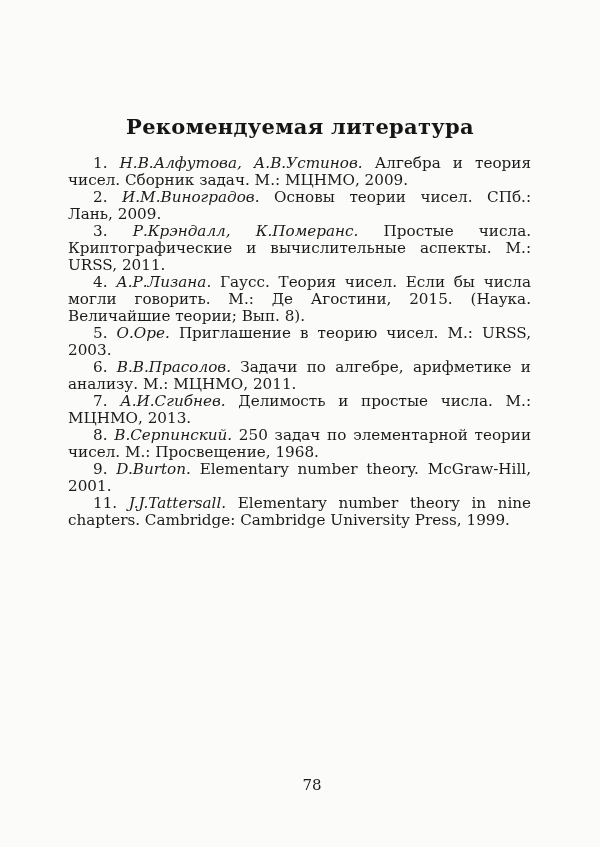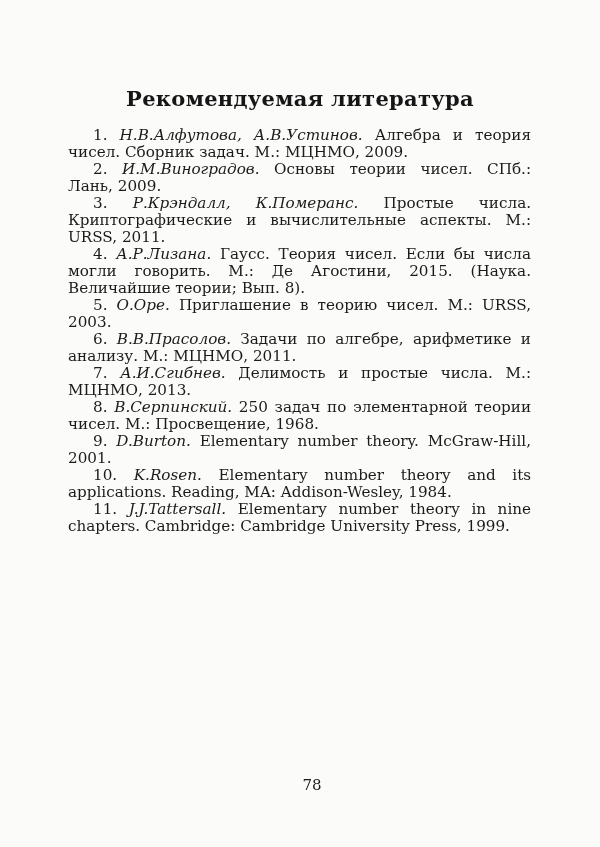--- a/index.html
+++ b/index.html
@@ -13,21 +13,21 @@
   .page {
     position: relative;
     width: 600px;
     height: 847px;
     background: #fbfbfa;
     color: #1b1b1b;
     overflow: hidden;
   }
   .title {
     margin: 0;
-    padding-top: 86px;
+    padding-top: 114px;
     font-size: 21px;
     line-height: 26px;
     font-weight: bold;
     text-align: center;
     letter-spacing: 0.3px;
     color: #161616;
   }
   .bib {
     width: 463px;
     margin: 15px 0 0 68px;
@@ -70,19 +70,18 @@
   <p class="bib-item"><span class="num">5.</span> <span class="authors">О.Оре.</span> <span class="rest">Приглашение в теорию чисел. М.: URSS, 2003.</span></p>
 
   <p class="bib-item"><span class="num">6.</span> <span class="authors">В.В.Прасолов.</span> <span class="rest">Задачи по алгебре, арифметике и анализу. М.: МЦНМО, 2011.</span></p>
 
   <p class="bib-item"><span class="num">7.</span> <span class="authors">А.И.Сгибнев.</span> <span class="rest">Делимость и простые числа. М.: МЦНМО, 2013.</span></p>
 
   <p class="bib-item"><span class="num">8.</span> <span class="authors">В.Серпинский.</span> <span class="rest">250 задач по элементарной теории чисел. М.: Просвещение, 1968.</span></p>
 
   <p class="bib-item"><span class="num">9.</span> <span class="authors">D.Burton.</span> <span class="rest">Elementary number theory. McGraw-Hill, 2001.</span></p>
 
-  <p class="bib-item"><span class="num">10.</span> <span class="authors">K.Rosen.</span> <span class="rest">Elementary number theory and its applications. Reading, MA: Addison-Wesley, 1984.</span></p>
 
   <p class="bib-item"><span class="num">11.</span> <span class="authors">J.J.Tattersall.</span> <span class="rest">Elementary number theory in nine chapters. Cambridge: Cambridge University Press, 1999.</span></p>
 </div>
 
   <div class="pagenum">78</div>
 </div>
 
 </body></html>

